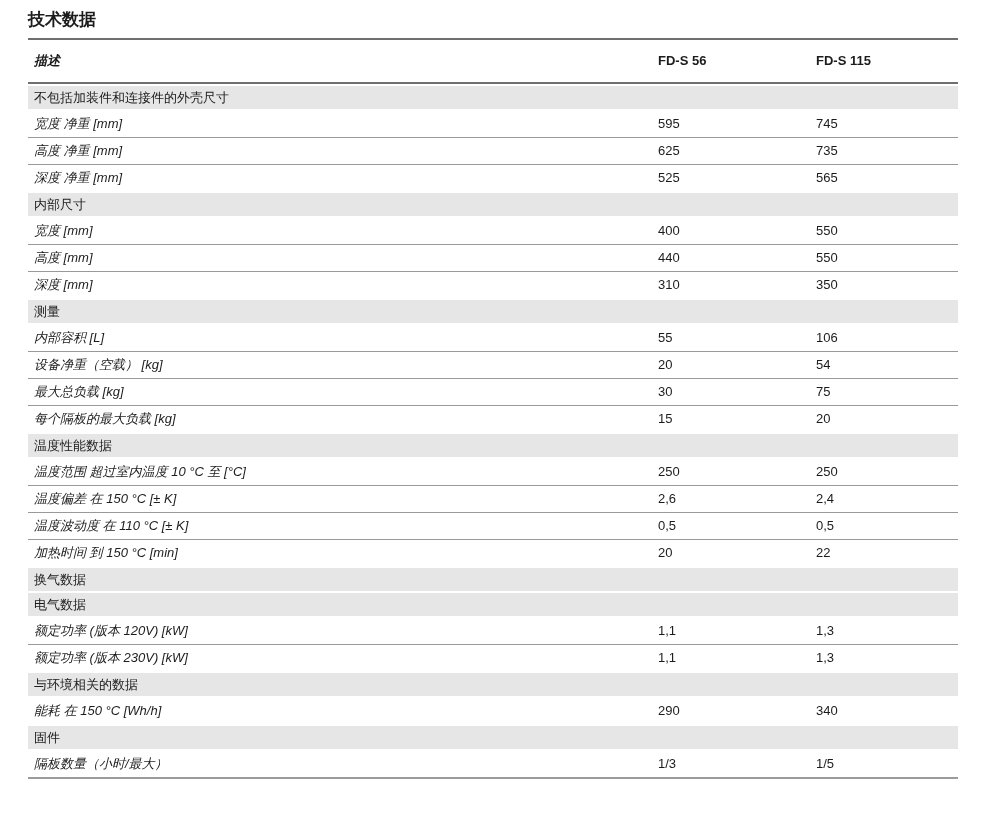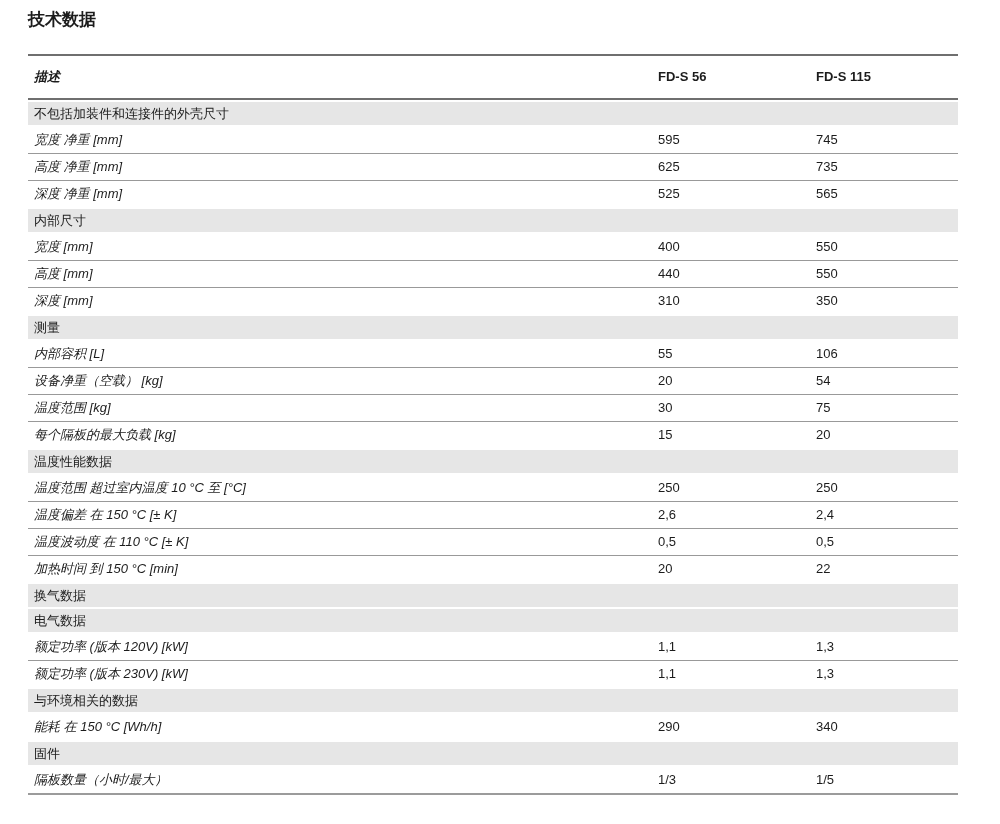--- a/index.html
+++ b/index.html
@@ -13,21 +13,21 @@
     font-family: "Liberation Sans", "DejaVu Sans", sans-serif;
     color: var(--text, #1c1c1c);
     -webkit-font-smoothing: antialiased;
   }
   .page {
     padding: 9px 42px 20px 28px;
   }
   .title {
     font-size: 17px;
     font-weight: bold;
-    margin: 0 0 23px 0;
+    margin: 0 0 7px 0;
     line-height: 22px;
   }
   .table {
     width: 930px;
     border-bottom: 2px solid var(--table-end-rule, #9b9b9b);
   }
   .row {
     display: grid;
     grid-template-columns: 624px 158px 148px;
     align-items: center;
@@ -115,21 +115,21 @@
           <div class="cell label-cell">内部容积 [L]</div>
           <div class="cell">55</div>
           <div class="cell">106</div>
         </div>
         <div class="row data-row bordered">
           <div class="cell label-cell">设备净重（空载） [kg]</div>
           <div class="cell">20</div>
           <div class="cell">54</div>
         </div>
         <div class="row data-row bordered">
-          <div class="cell label-cell">温度范围 [kg]</div>
+          <div class="cell label-cell">最大总负载 [kg]</div>
           <div class="cell">30</div>
           <div class="cell">75</div>
         </div>
         <div class="row data-row bordered">
           <div class="cell label-cell">每个隔板的最大负载 [kg]</div>
           <div class="cell">15</div>
           <div class="cell">20</div>
         </div>
         <div class="section-row">温度性能数据</div>
         <div class="row data-row">

